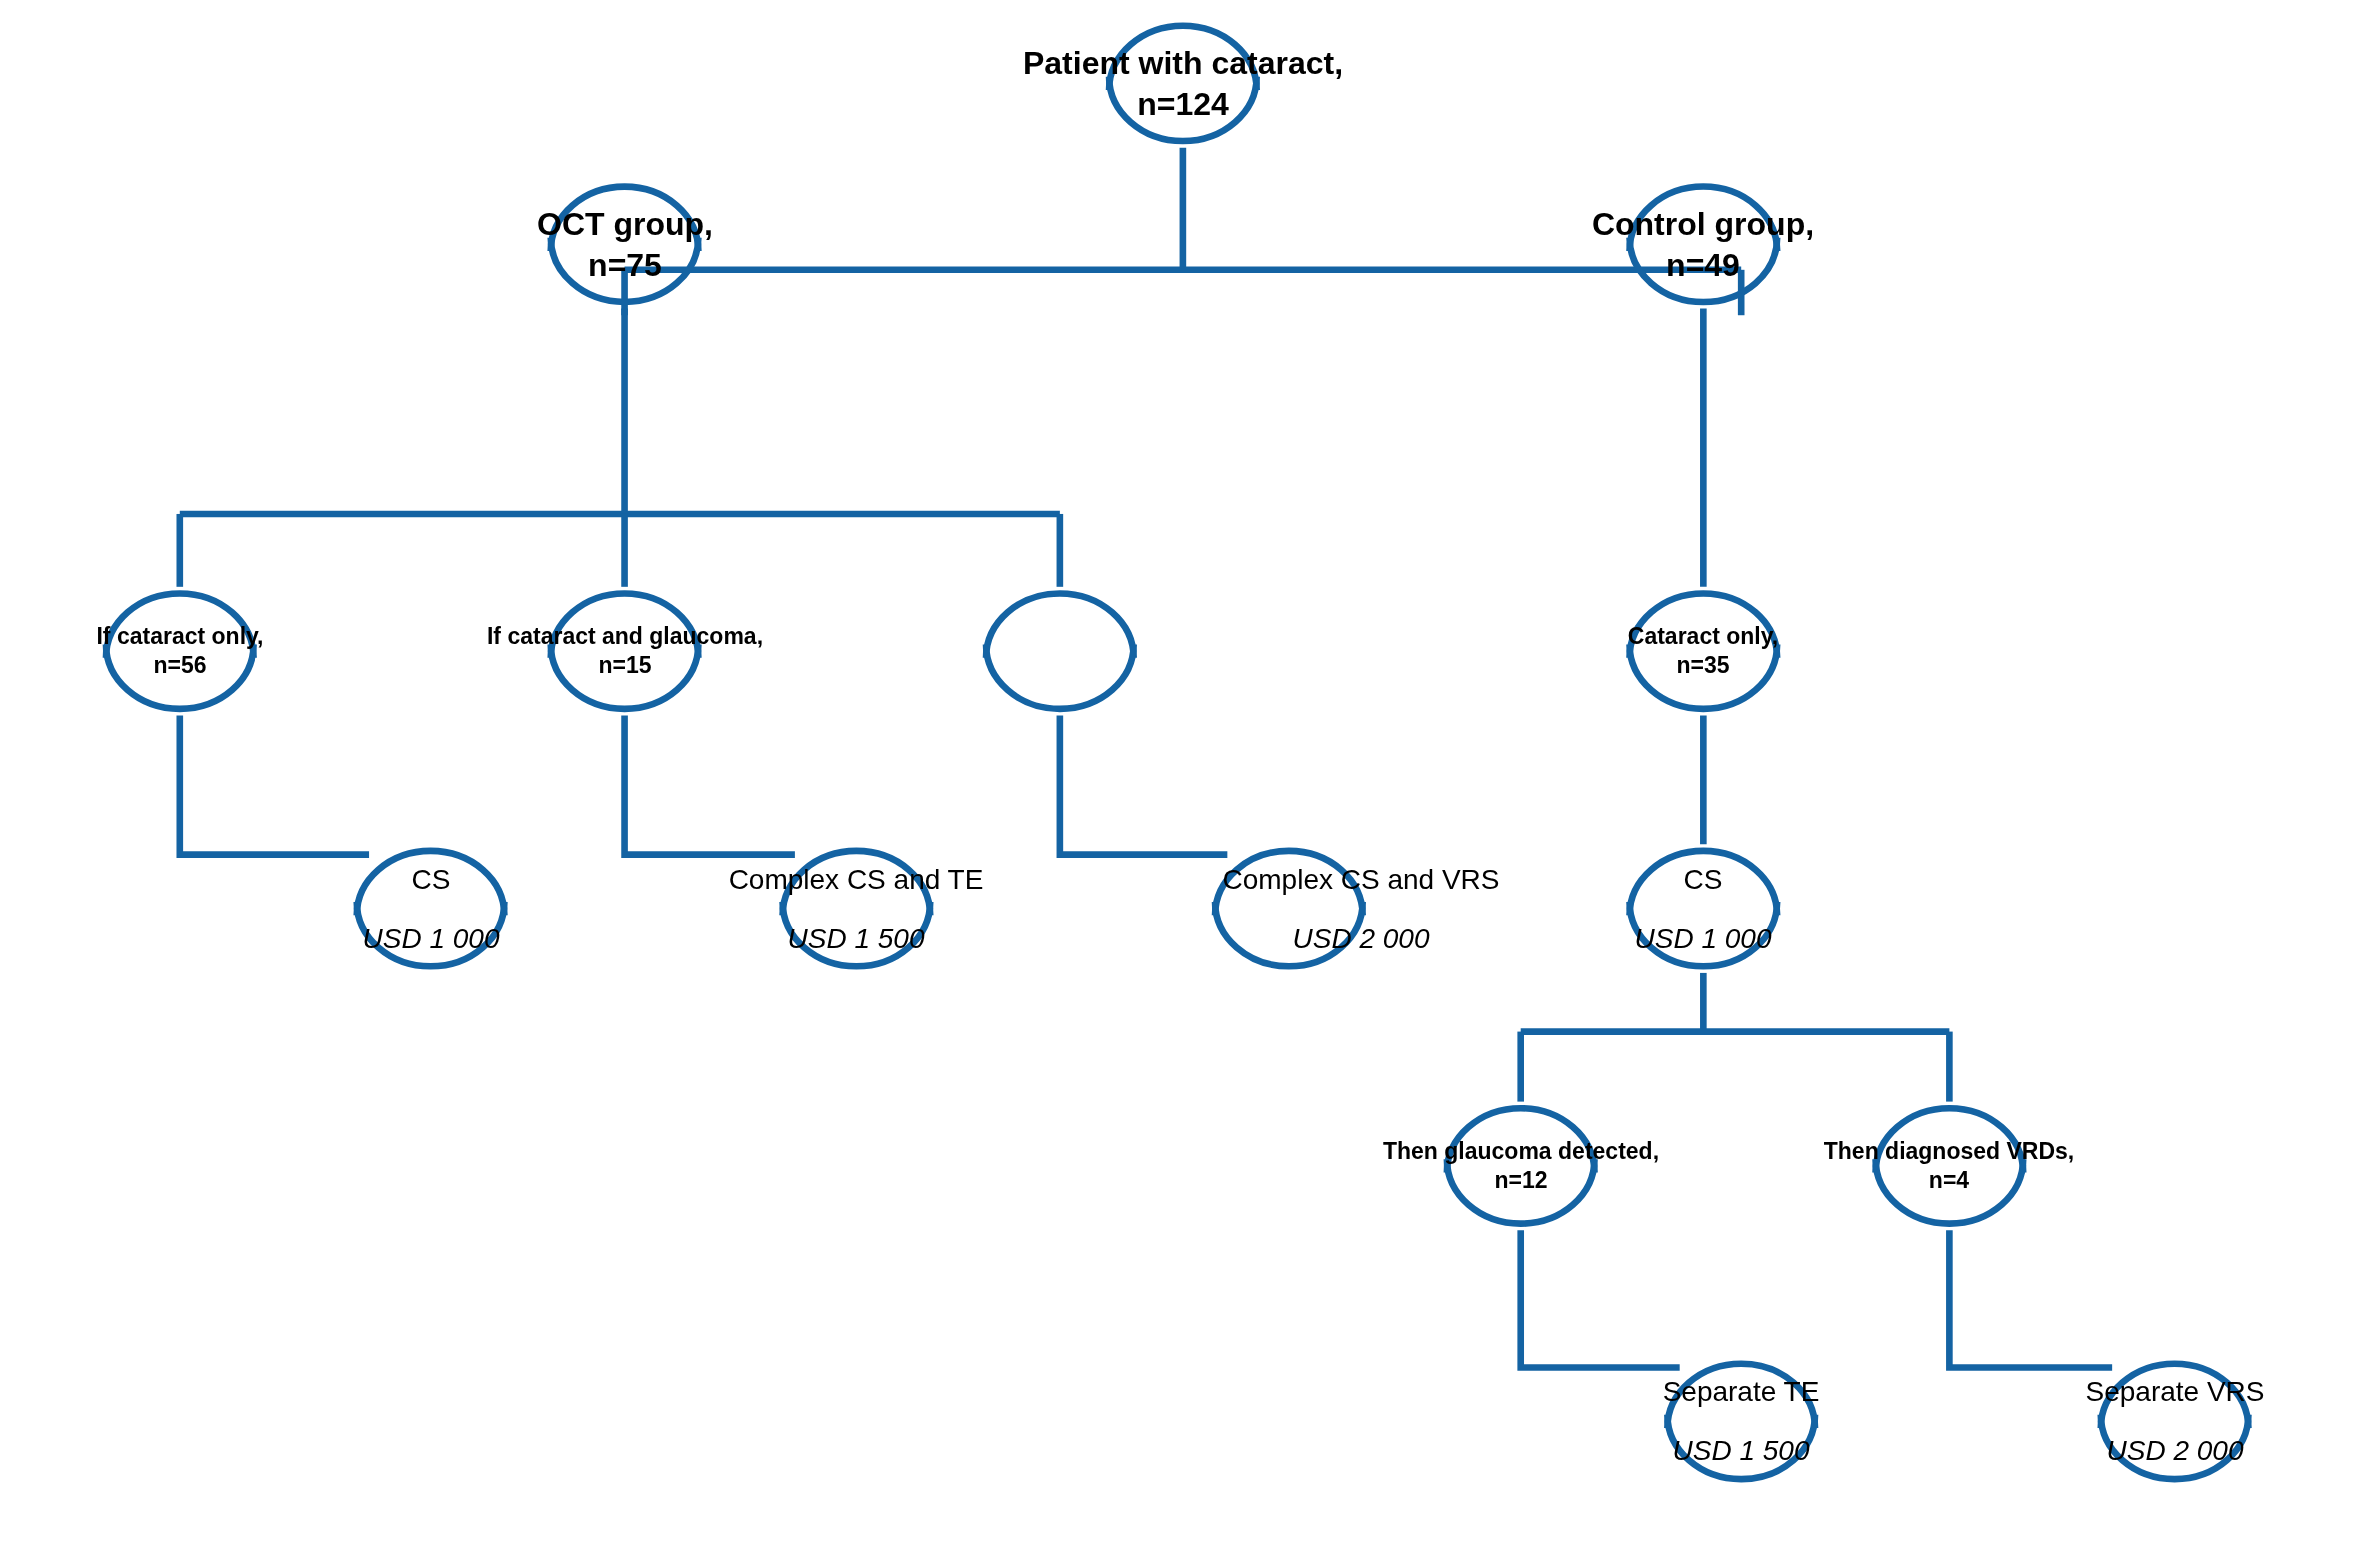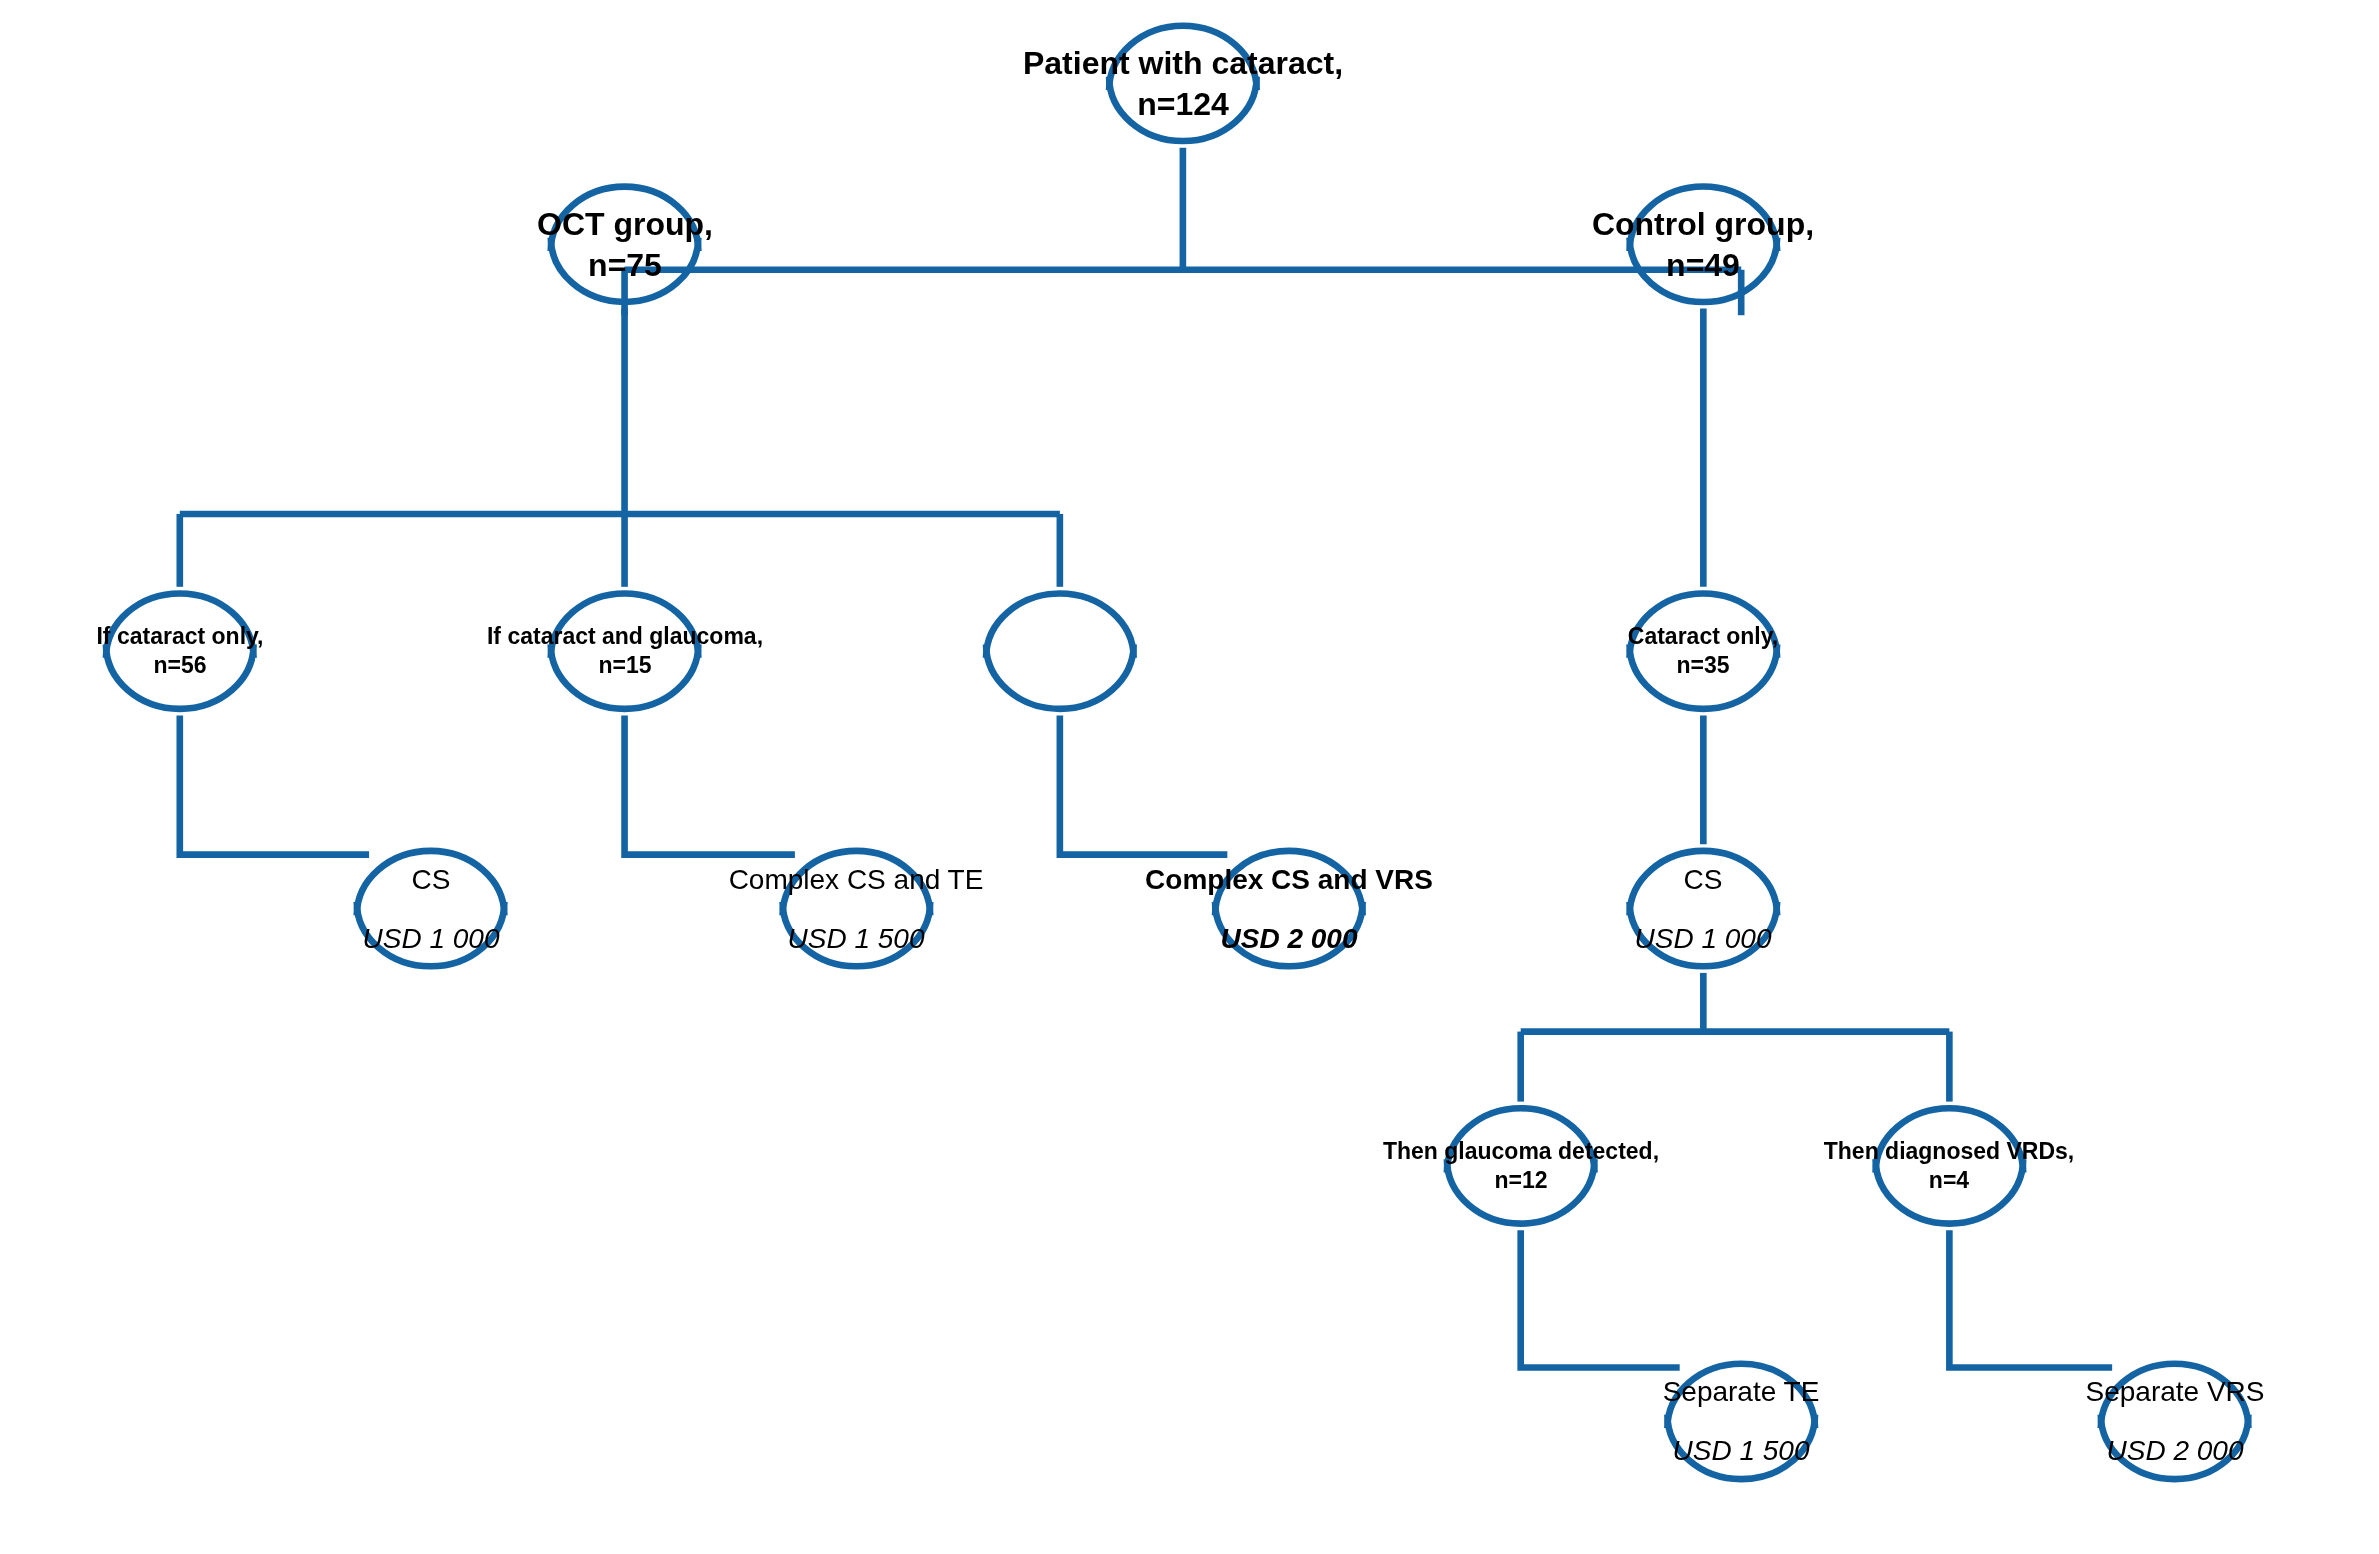--- a/index.html
+++ b/index.html
@@ -196,21 +196,21 @@
   <div class="node-label lbl-cost" style="left:431px; top:909px; transform:translate(-50%,-50%);">
     <span class="ln">CS</span>
     <span class="ln2">USD 1 000</span>
   </div>
 
   <div class="node-label lbl-cost" style="left:856px; top:909px; transform:translate(-50%,-50%);">
     <span class="ln">Complex CS and TE</span>
     <span class="ln2">USD 1 500</span>
   </div>
 
-  <div class="node-label lbl-cost" style="left:1289px; top:909px; transform:translate(-50%,-50%);font-weight:bold;">
+  <div class="node-label lbl-cost" style="left:1361px; top:909px; transform:translate(-50%,-50%);">
     <span class="ln">Complex CS and VRS</span>
     <span class="ln2">USD 2 000</span>
   </div>
 
   <div class="node-label lbl-cost" style="left:1703px; top:909px; transform:translate(-50%,-50%);">
     <span class="ln">CS</span>
     <span class="ln2">USD 1 000</span>
   </div>
 
   <div class="node-label lbl-reg tight" style="left:1521px; top:1166px; transform:translate(-50%,-50%);">

